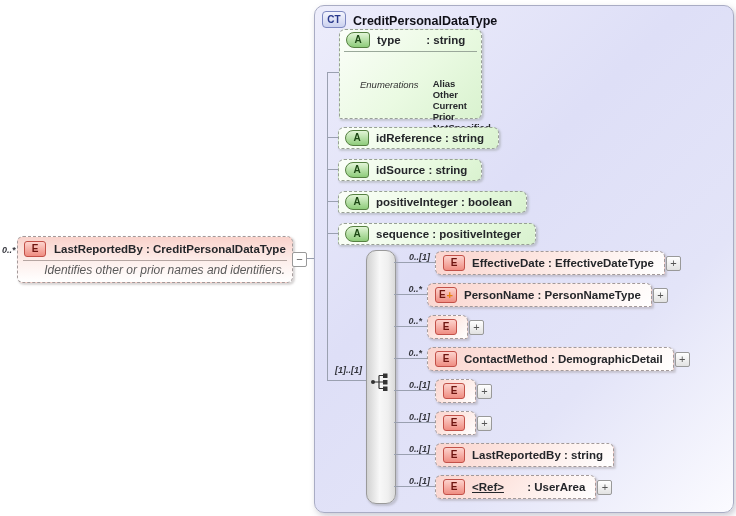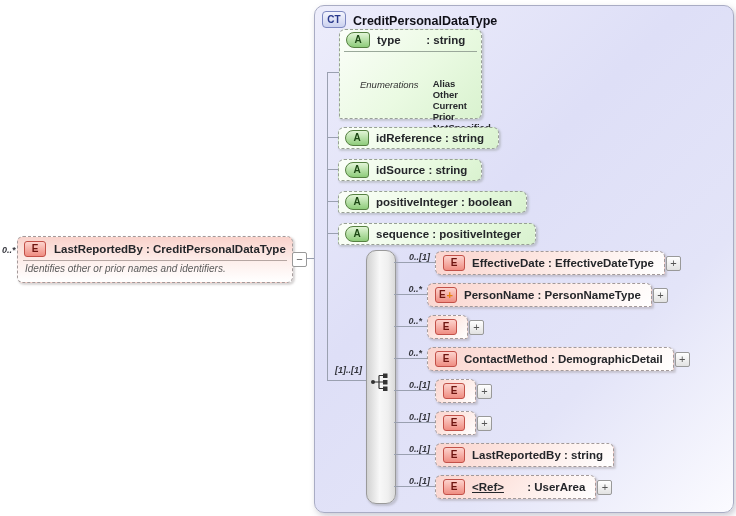--- a/index.html
+++ b/index.html
@@ -52,21 +52,21 @@
           border-radius:2px;background:#fff;color:#555;display:flex;align-items:center;
           justify-content:center;font-size:11px;line-height:1;cursor:pointer;z-index:3;}
   
   .src-box{position:absolute;left:17px;top:236px;width:274px;height:45px;
            border:1px dashed #a39a9a;border-radius:6px;
            background:linear-gradient(#f9d2cb 0%,#fdefec 55%,#ffffff 100%);
            box-shadow:1.5px 1.5px 2px rgba(130,120,120,.3);}
   .src-head{display:flex;align-items:center;gap:8px;padding:4px 6px 0 6px;}
   .src-title{font-weight:bold;font-size:11.5px;color:#24262a;white-space:nowrap;}
   .src-sep{height:1px;background:#b5a6a2;margin:3px 5px 2px 5px;}
-  .src-anno{font-style:italic;font-size:10px;color:#5a5a5a;padding:0 7px;white-space:nowrap;}
+  .src-anno{font-style:italic;font-size:12px;color:#5a5a5a;padding:0 7px;white-space:nowrap;text-align:right;}
   .src-card{position:absolute;left:2px;top:245px;font-style:italic;font-weight:bold;
             font-size:9px;color:#33343c;}
   
   .group-box{position:absolute;left:51px;top:244px;width:28px;height:252px;
              border:1px solid #9a9a9a;border-radius:10px;
              background:linear-gradient(to right,#d2d2d2 0%,#f8f8f8 45%,#efefef 75%,#dadada 100%);
              box-shadow:1.5px 1.5px 2px rgba(120,120,120,.3);}
   .group-card{position:absolute;left:20px;top:359px;font-style:italic;font-weight:bold;
               font-size:9px;color:#33343c;}
   .seq-icon{position:absolute;left:55px;top:366px;}

